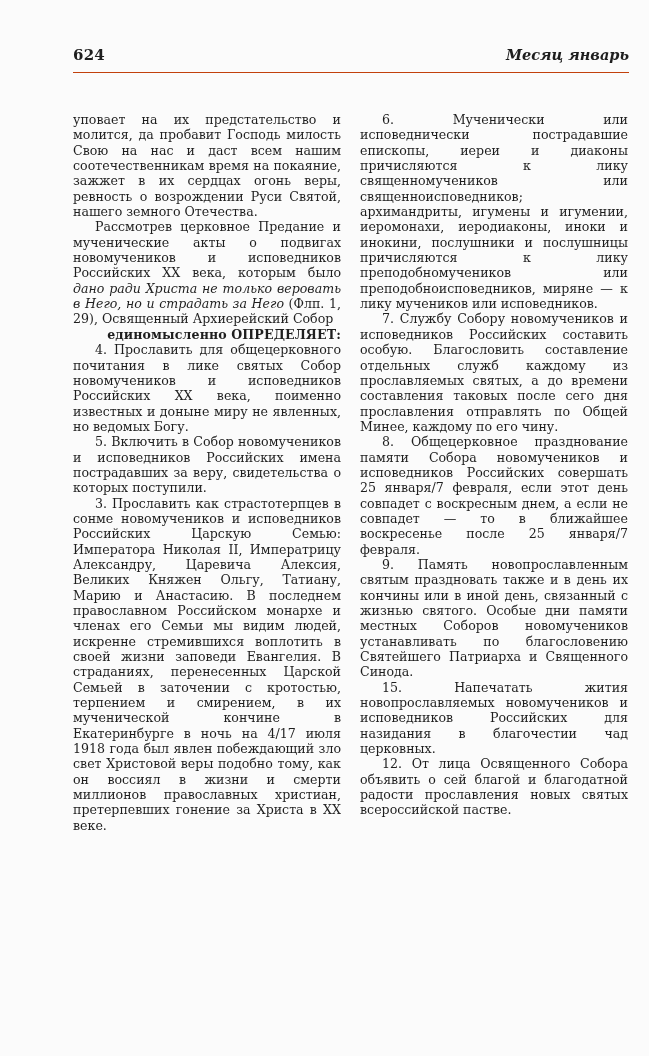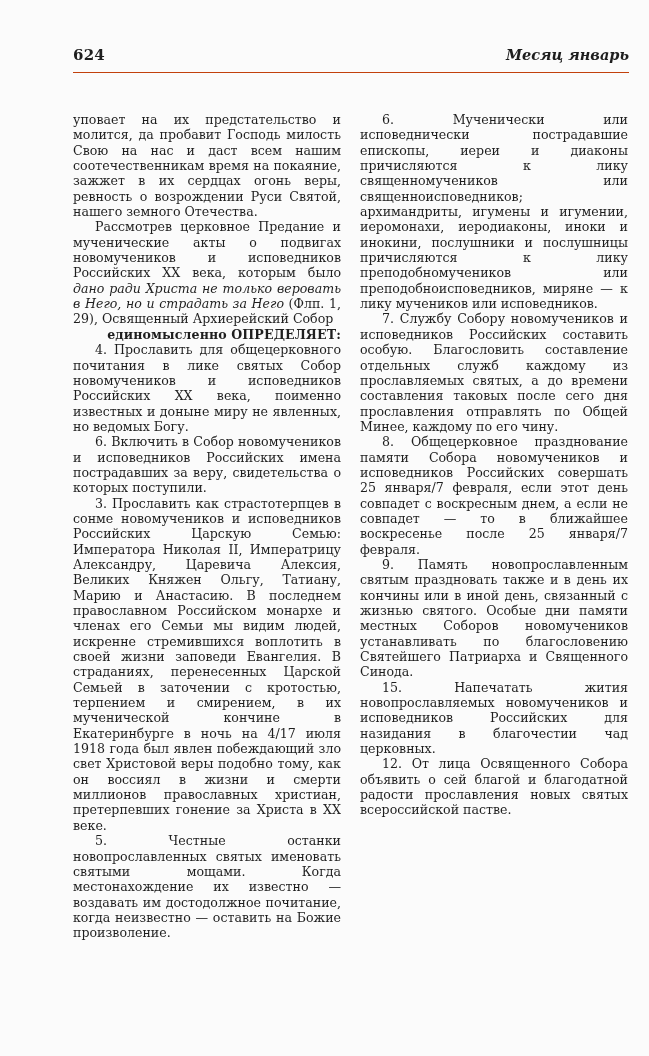--- a/index.html
+++ b/index.html
@@ -43,23 +43,22 @@
   <span class="running-title">Месяц январь</span>
 </div>
 
 <div class="column col-left" lang="ru">
   <p class="para noindent">уповает на их предстательство и молится, да пробавит Господь милость Свою на нас и даст всем нашим соотечественникам время на покаяние, зажжет в их сердцах огонь веры, ревность о возрождении Руси Святой, нашего земного Отечества.</p>
   <p class="para">
     <span>Рассмотрев церковное Предание и мученические акты о подвигах новомучеников и исповедников Российских XX века, которым было </span><span class="em">дано ради Христа не только веровать в Него, но и страдать за Него</span><span> (Флп. 1, 29), Освященный Архиерейский Собор</span>
   </p>
   <p class="para center-bold">единомысленно ОПРЕДЕЛЯЕТ:</p>
   <p class="para">4. Прославить для общецерковного почитания в лике святых Собор новомучеников и исповедников Российских XX века, поименно известных и доныне миру не явленных, но ведомых Богу.</p>
-  <p class="para">6. Включить в Собор новомучеников и исповедников Российских имена пострадавших за веру, свидетельства о которых поступили.</p>
+  <p class="para">5. Включить в Собор новомучеников и исповедников Российских имена пострадавших за веру, свидетельства о которых поступили.</p>
   <p class="para">3. Прославить как страстотерпцев в сонме новомучеников и исповедников Российских Царскую Семью: Императора Николая II, Императрицу Александру, Царевича Алексия, Великих Княжен Ольгу, Татиану, Марию и Анастасию. В последнем православном Российском монархе и членах его Семьи мы видим людей, искренне стремившихся воплотить в своей жизни заповеди Евангелия. В страданиях, перенесенных Царской Семьей в заточении с кротостью, терпением и смирением, в их мученической кончине в Екатеринбурге в ночь на 4/17 июля 1918 года был явлен побеждающий зло свет Христовой веры подобно тому, как он воссиял в жизни и смерти миллионов православных христиан, претерпевших гонение за Христа в XX веке.</p>
-  <p class="para">5. Честные останки новопрославленных святых именовать святыми мощами. Когда местонахождение их известно — воздавать им достодолжное почитание, когда неизвестно — оставить на Божие произволение.</p>
 </div>
 
 <div class="column col-right" lang="ru">
   <p class="para">6. Мученически или исповеднически пострадавшие епископы, иереи и диаконы причисляются к лику священномучеников или священноисповедников; архимандриты, игумены и игумении, иеромонахи, иеродиаконы, иноки и инокини, послушники и послушницы причисляются к лику преподобномучеников или преподобноисповедников, миряне — к лику мучеников или исповедников.</p>
   <p class="para">7. Службу Собору новомучеников и исповедников Российских составить особую. Благословить составление отдельных служб каждому из прославляемых святых, а до времени составления таковых после сего дня прославления отправлять по Общей Минее, каждому по его чину.</p>
   <p class="para">8. Общецерковное празднование памяти Собора новомучеников и исповедников Российских совершать 25 января/7 февраля, если этот день совпадет с воскресным днем, а если не совпадет — то в ближайшее воскресенье после 25 января/7 февраля.</p>
   <p class="para">9. Память новопрославленным святым праздновать также и в день их кончины или в иной день, связанный с жизнью святого. Особые дни памяти местных Соборов новомучеников устанавливать по благословению Святейшего Патриарха и Священного Синода.</p>
   <p class="para">15. Напечатать жития новопрославляемых новомучеников и исповедников Российских для назидания в благочестии чад церковных.</p>
   <p class="para">12. От лица Освященного Собора объявить о сей благой и благодатной радости прославления новых святых всероссийской пастве.</p>
 </div>

